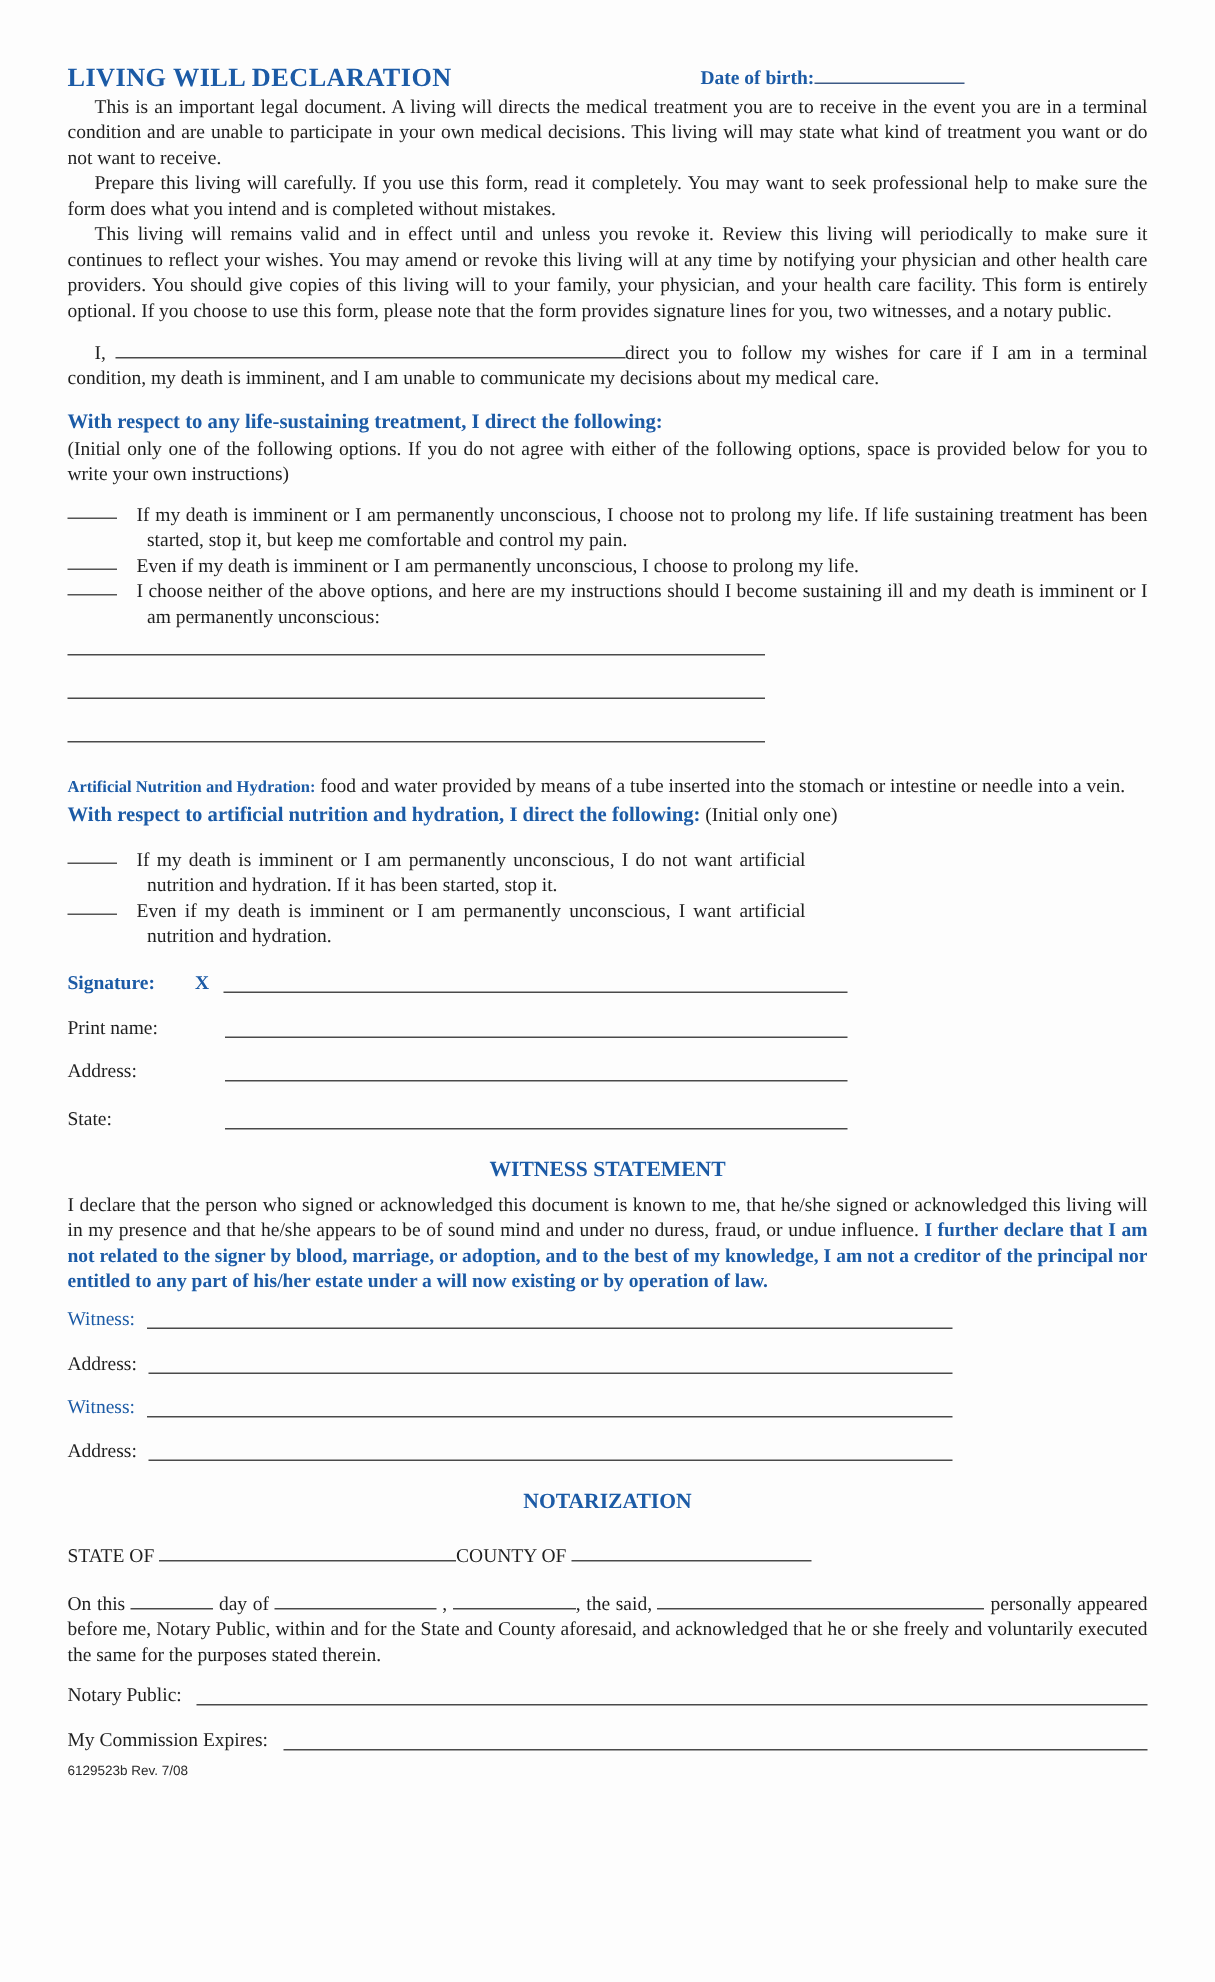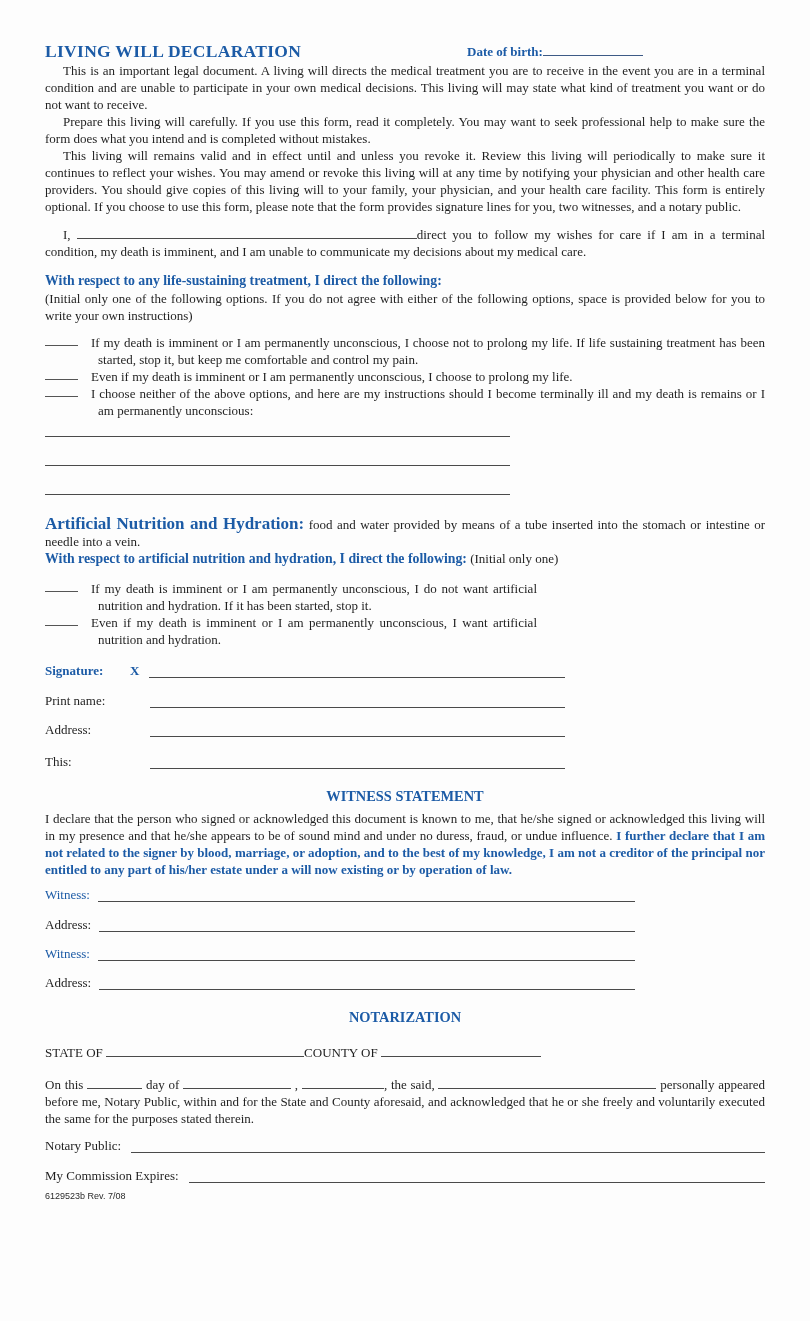--- a/index.html
+++ b/index.html
@@ -43,21 +43,21 @@
   .opts { margin-top: 10px; }
   .opt { display: flex; align-items: flex-start; }
   .opt-init { width: 33px; min-width: 33px; border-bottom: 1.4px solid #555; height: 12px; margin-right: 13px; }
   .opt-txt { flex: 1; padding-left: 7px; text-indent: -7px; text-align: justify; }
   .opts-narrow { max-width: 492px; margin-top: 12px; }
 
   .write-line { width: 465px; border-bottom: 1.4px solid #4a4a4a; height: 0; }
   .wl1 { margin-top: 17px; } .wl2 { margin-top: 28px; } .wl3 { margin-top: 28px; }
 
   .nutr { margin-top: 20px; text-align: justify; margin-bottom: 0; }
-  .nutr-bold { font-size: 17px; font-weight: bold; color: var(--accent); }
+  .nutr-bold { font-size: 11px; font-weight: bold; color: var(--accent); }
   .sec-head2 { font-size: 13.8px; line-height: 18px; }
   .sec-head2 .hb { font-weight: bold; color: var(--accent); }
   .sec-head2 .hn { font-size: 13px; color: #1f1f1f; }
 
   .sig-row { display: flex; align-items: flex-end; width: 520px; }
   .sig-row .lbl { line-height: 14px; }
   .fline { flex: 1; border-bottom: 1.4px solid #4a4a4a; height: 13px; }
   .row-sig { margin-top: 16px; }
   .row-sig .lbl { color: var(--accent); font-weight: bold; width: 85px; }
   .xmark { color: var(--accent); font-weight: bold; margin-right: 10px; line-height: 14px; }
@@ -115,21 +115,21 @@
     <div class="opt">
       <span class="opt-init"></span>
       <span class="opt-txt">If my death is imminent or I am permanently unconscious, I choose not to prolong my life. If life sustaining treatment has been started, stop it, but keep me comfortable and control my pain.</span>
     </div>
     <div class="opt">
       <span class="opt-init"></span>
       <span class="opt-txt">Even if my death is imminent or I am permanently unconscious, I choose to prolong my life.</span>
     </div>
     <div class="opt">
       <span class="opt-init"></span>
-      <span class="opt-txt">I choose neither of the above options, and here are my instructions should I become terminally ill and my death is remains or I am permanently unconscious:</span>
+      <span class="opt-txt">I choose neither of the above options, and here are my instructions should I become sustaining ill and my death is imminent or I am permanently unconscious:</span>
     </div>
   </div>
 
   <div class="write-line wl1"></div>
   <div class="write-line wl2"></div>
   <div class="write-line wl3"></div>
 
   <p class="nutr">
     <span class="nutr-bold">Artificial Nutrition and Hydration:</span><span> food and water provided by means of a tube inserted into the stomach or intestine or needle into a vein.</span>
   </p>
@@ -156,21 +156,21 @@
   </div>
   <div class="sig-row row-print">
     <span class="lbl">Print name:</span>
     <span class="fline"></span>
   </div>
   <div class="sig-row row-addr">
     <span class="lbl">Address:</span>
     <span class="fline"></span>
   </div>
   <div class="sig-row row-date">
-    <span class="lbl">This:</span>
+    <span class="lbl">State:</span>
     <span class="fline"></span>
   </div>
 
   <div class="center-head">WITNESS STATEMENT</div>
   <p class="witness-para">
     <span>I declare that the person who signed or acknowledged this document is known to me, that he/she signed or acknowledged this living will in my presence and that he/she appears to be of sound mind and under no duress, fraud, or undue influence. </span><span class="wb">I further declare that I am not related to the signer by blood, marriage, or adoption, and to the best of my knowledge, I am not a creditor of the principal nor entitled to any part of his/her estate under a will now existing or by operation of law.</span>
   </p>
 
   <div class="wit-row row-w1">
     <span class="lbl accent">Witness:</span>

